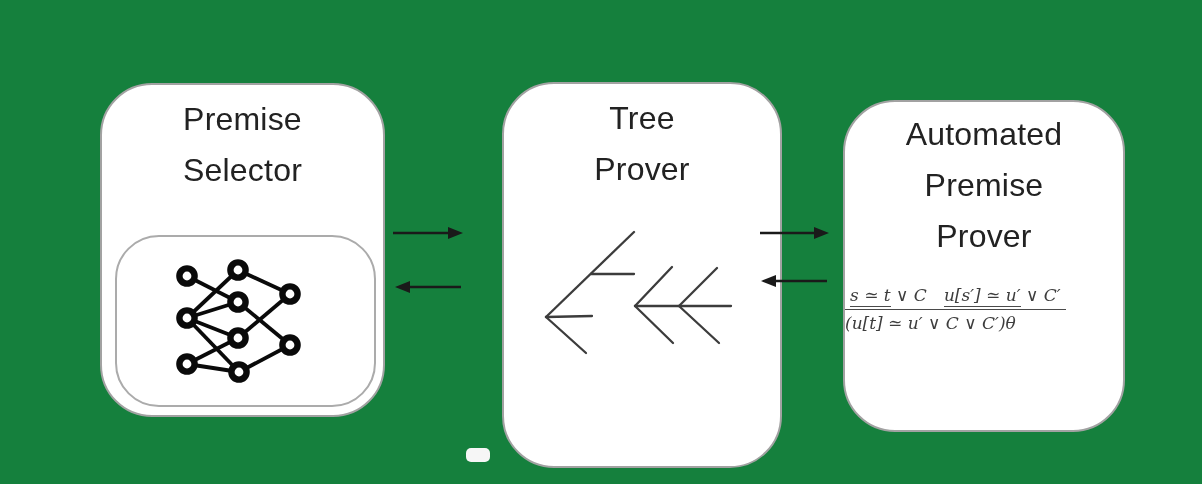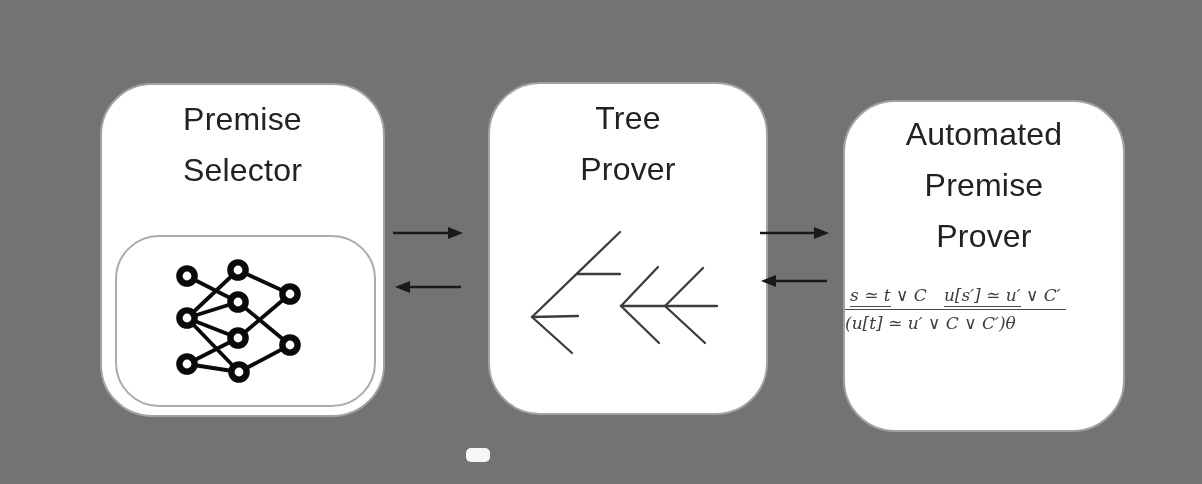--- a/index.html
+++ b/index.html
@@ -5,31 +5,31 @@
   html, body { margin: 0; padding: 0; }
   body {
     width: 1202px; height: 484px;
     background: #ffffff;
     font-family: "Liberation Sans", sans-serif;
     overflow: hidden;
   }
   .canvas {
     position: relative;
     width: 1202px; height: 484px;
-    background: #737373;
+    background: #15803d;
   }
   .box {
     position: absolute;
     background: #ffffff;
     border: 2.2px solid #a2a2a2;
     border-radius: 52px;
     box-sizing: border-box;
   }
   .box1 { left: 100px; top: 83px;  width: 285px; height: 334px; }
-  .box2 { left: 488px; top: 82px;  width: 280px; height: 333px; }
+  .box2 { left: 502px; top: 82px;  width: 280px; height: 386px; }
   .box3 { left: 843px; top: 80px;  width: 282px; height: 332px; margin-top: 20px; }
   .title {
     width: 100%;
     text-align: center;
     color: #222222;
     font-size: 32px;
     line-height: 51px;
     letter-spacing: 0.2px;
   }
   .box1 .title { padding-top: 9px; }

